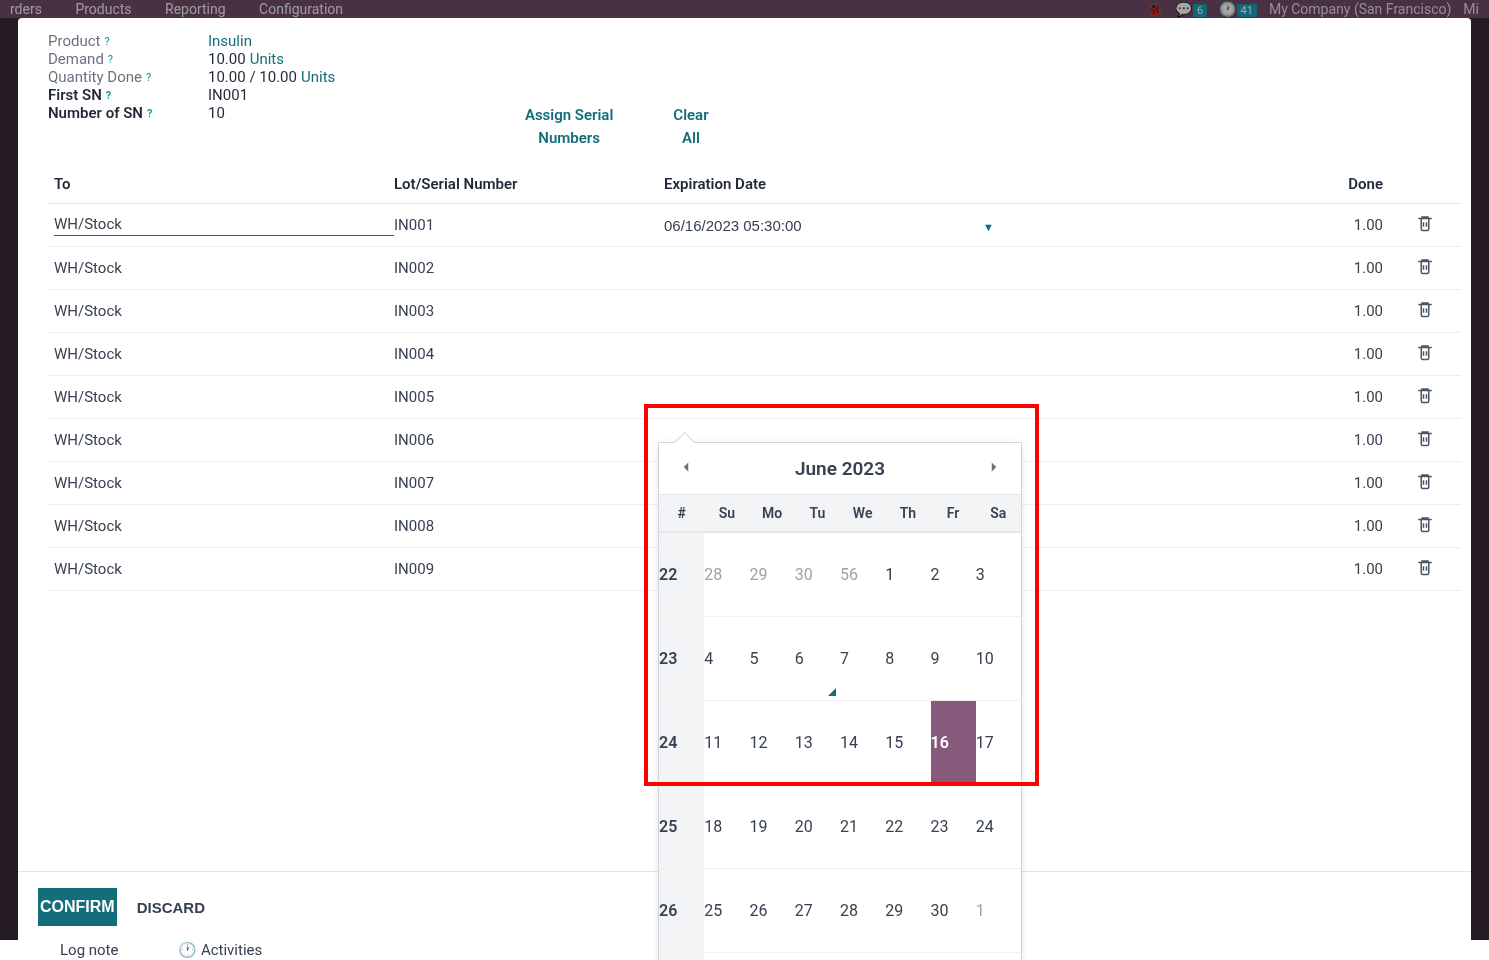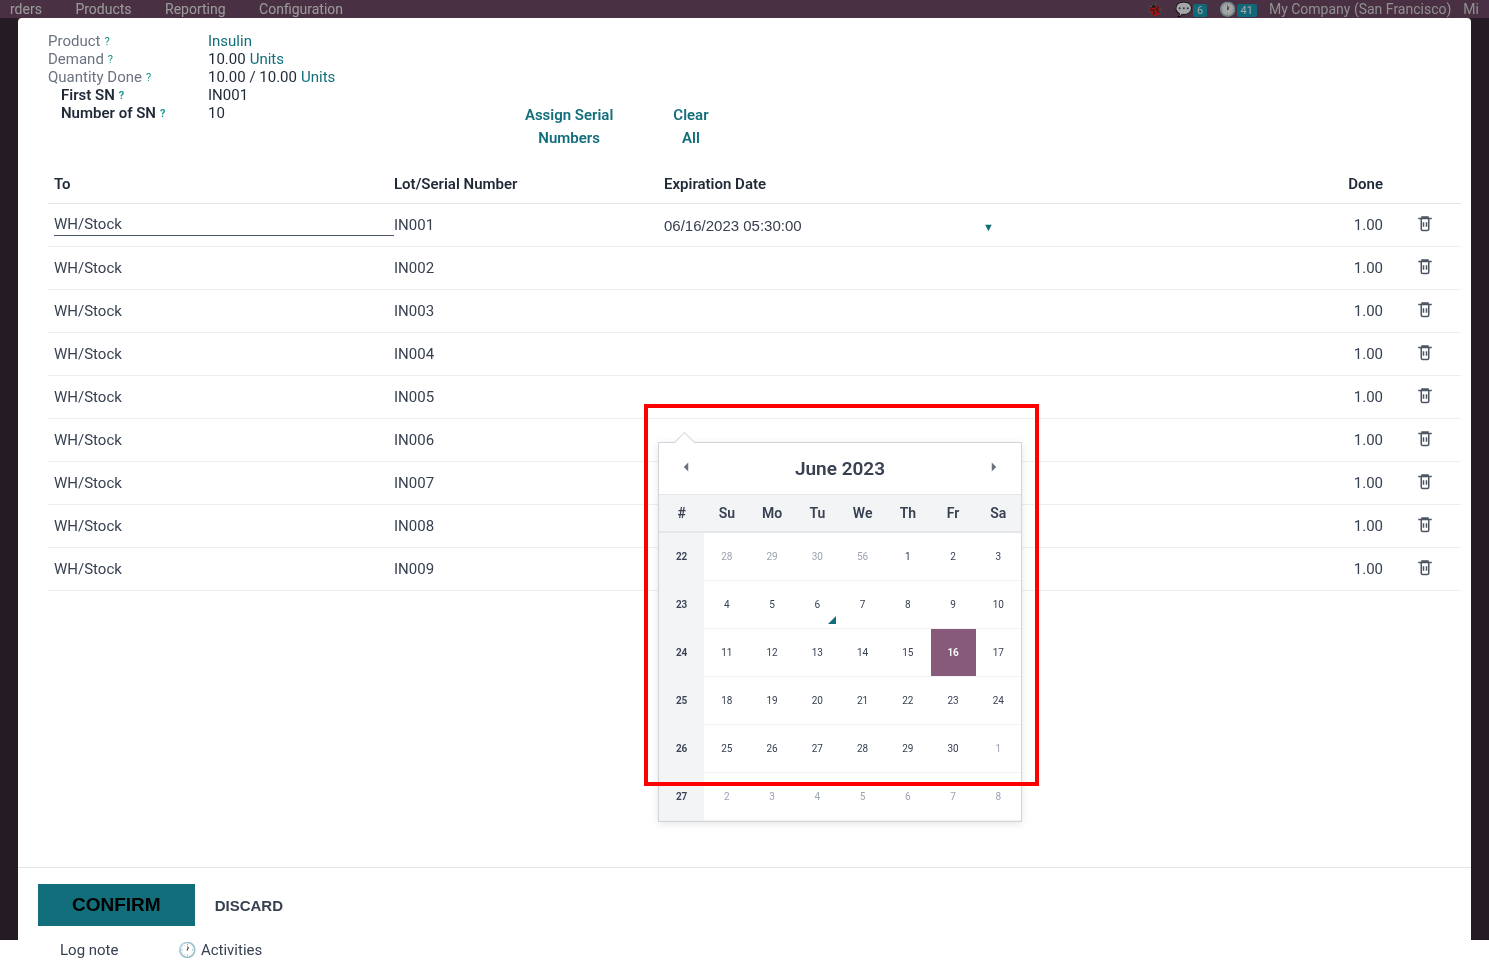--- a/index.html
+++ b/index.html
@@ -68,21 +68,21 @@
 .modal-title { font-size: 22px; font-weight: 600; color: #1f2937; }
 .close-btn { margin-left: auto; font-size: 24px; color: #6b7280; cursor: pointer; }
 .modal-body {
   flex: 1;
   overflow: visible;
   padding: 14px 10px 0 30px;
   position: relative;
 }
 .form-section { display: grid; grid-template-columns: 160px 1fr; align-items: start; margin-bottom: 16px; }
 .form-label { color: #6b7280; font-size: 15px; display: flex; align-items: center; gap: 4px; }
-.form-label.bold { color: #1f2937; font-weight: 600; margin-left: 13px; }
+.form-label.bold { color: #1f2937; font-weight: 600; }
 .help-icon { color: #0d9488; font-size: 11px; vertical-align: super; }
 .form-value { color: #1f2937; font-size: 15px; }
 .form-value .link { color: #116e7a; }
 .form-value .units { color: #116e7a; margin-left: 4px; }
 .sn-row { display: flex; align-items: flex-start; gap: 60px; }
 .sn-link { color: #116e7a; font-weight: 600; text-align: center; line-height: 1.5; cursor: pointer; }
 .table-wrap { margin-top: 12px; }
 .tbl-header {
   display: grid;
   grid-template-columns: 340px 270px 370px 1fr 60px;
@@ -165,23 +165,22 @@
   font-weight: 600;
   color: #374151;
   font-size: 14px;
 }
 .dp-week {
   display: grid;
   grid-template-columns: repeat(8, 1fr);
   border-bottom: 1px solid #f1f1f1;
 }
 .dp-week > div {
-  text-align: center;
-  padding: 18px 0;
-  font-size: 10px;
+  padding: 32px 0;
+  font-size: 16px;
   color: #374151;
   cursor: pointer;
   position: relative;
 }
 .dp-week .wn { background: #f3f4f6; font-weight: 600; }
 .dp-week .other { color: #9ca3af; }
 .dp-week .selected { background: #875a7b; color: #fff; font-weight: 600; }
 .dp-week .today::after {
   content: '';
   position: absolute;
@@ -196,25 +195,25 @@
   padding: 16px 20px;
   display: flex;
   gap: 20px;
   align-items: center;
   background: #fff;
   position: relative;
   z-index: 100;
 }
 .btn-confirm {
   background: #116e7a;
-  color: #000000;
+  color: #ffffff;
   border: none;
-  padding: 10px 34px;
+  padding: 10px 2px;
   font-weight: 600;
-  font-size: 19px;
+  font-size: 16px;
   cursor: pointer;
 }
 .btn-discard {
   background: none;
   border: none;
   color: #374151;
   font-weight: 600;
   font-size: 15px;
   cursor: pointer;
 }

